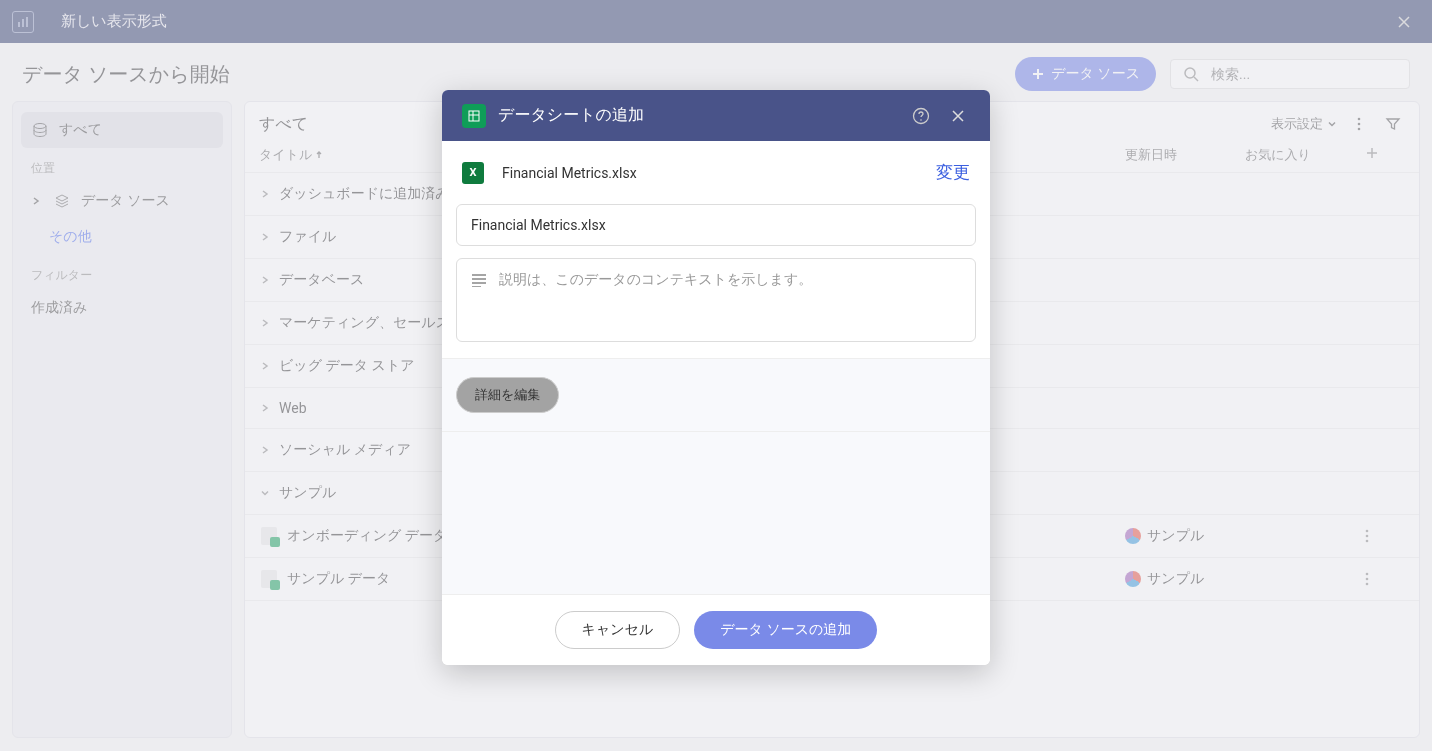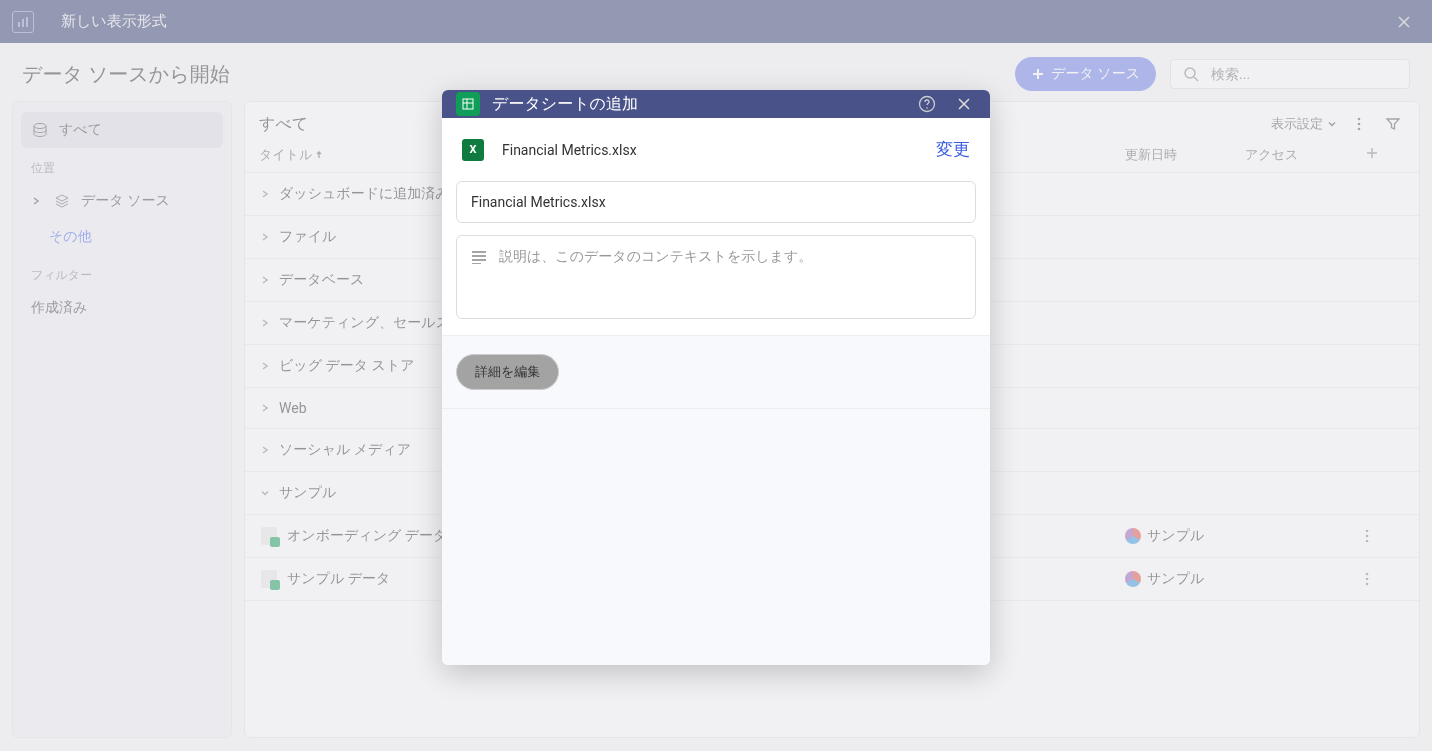--- a/index.html
+++ b/index.html
@@ -52,21 +52,21 @@
 .list-row .rmore { width: 40px; text-align: right; color:#888;}
 .file-ico { width:20px; position:relative; display:inline-flex; align-items:center; justify-content:center;}
 .file-sheet { width:16px; height:18px; background:#e8e8e8; border-radius:2px; position:relative;}
 .file-sheet::after { content:""; position:absolute; bottom:-2px; right:-3px; width:10px; height:10px; background:#0f9d58; border-radius:2px;}
 .sample-badge { width:16px; height:16px; background: conic-gradient(#e74c3c 0 33%, #3498db 33% 66%, #9b59b6 66% 100%); border-radius:50%; position:relative;}
 
 
 .overlay { position: absolute; inset: 0; background: rgba(230,230,235,0.55); z-index: 10; }
 
 .modal { position: absolute; left: 50%; top: 90px; transform: translateX(-50%); width: 548px; background: #fff; border-radius: 6px; box-shadow: 0 8px 30px rgba(0,0,0,0.2); z-index: 20; overflow: hidden; display: flex; flex-direction: column; height: 575px; }
-.modal-header { background: #495389; color: #fff; height: 28px; display: flex; align-items: center; padding: 0 14px; gap: 12px; }
+.modal-header { background: #495389; color: #fff; height: 51px; display: flex; align-items: center; padding: 0 20px; gap: 12px; }
 .modal-header-ico { width:24px; height:24px; background:#0f9d58; border-radius:4px; display:flex; align-items:center; justify-content:center; color:#fff; font-size:14px;}
 .modal-header-title { flex: 1; font-size: 16px; }
 .modal-header-btn { color: #ddd; cursor:pointer; padding:4px; display:flex;}
 
 .modal-body { padding: 16px 14px; background: #fff; }
 .file-row { display: flex; align-items: center; gap: 18px; padding: 4px 6px 14px; }
 .excel-ico { width:22px; height:22px; background:#0f7b3e; border-radius:3px; display:flex; align-items:center; justify-content:center; color:#fff; font-size:11px; font-weight:bold;}
 .file-name { flex: 1; font-size: 14px; color: #333; }
 .change-link { color: #3b5fe0; font-size: 17px; cursor:pointer; }
 
@@ -188,21 +188,21 @@
       </div>
     </div>
     <div class="col-headers">
       <div class="col-title">
           <span>タイトル</span>
           <svg width="10" height="10" viewBox="0 0 10 10">
             <path d="M5 8V2M3 4l2-2 2 2" stroke="#666" fill="none" stroke-width="1.3"></path>
           </svg>
         </div>
       <div class="col-updated">更新日時</div>
-      <div class="col-access">アクセス</div>
+      <div class="col-access">お気に入り</div>
       <div class="col-add">
           <svg width="14" height="14" viewBox="0 0 14 14">
             <path d="M7 2v10M2 7h10" stroke="#888" stroke-width="1.5"></path>
           </svg>
         </div>
     </div>
 
     <div class="list-row">
       <span class="chev">
           <svg width="12" height="12" viewBox="0 0 12 12">
@@ -371,13 +371,17 @@
       <textarea placeholder="説明は、このデータのコンテキストを示します。" style=""></textarea>
     </div>
   </div>
 
   <div class="detail-section">
     <button class="detail-btn">詳細を編集</button>
   </div>
 
   <div class="modal-spacer"></div>
 
+  <div class="modal-footer">
+    <button class="btn-cancel">キャンセル</button>
+    <button class="btn-confirm">データ ソースの追加</button>
+  </div>
 </div>
 
 </body></html>

